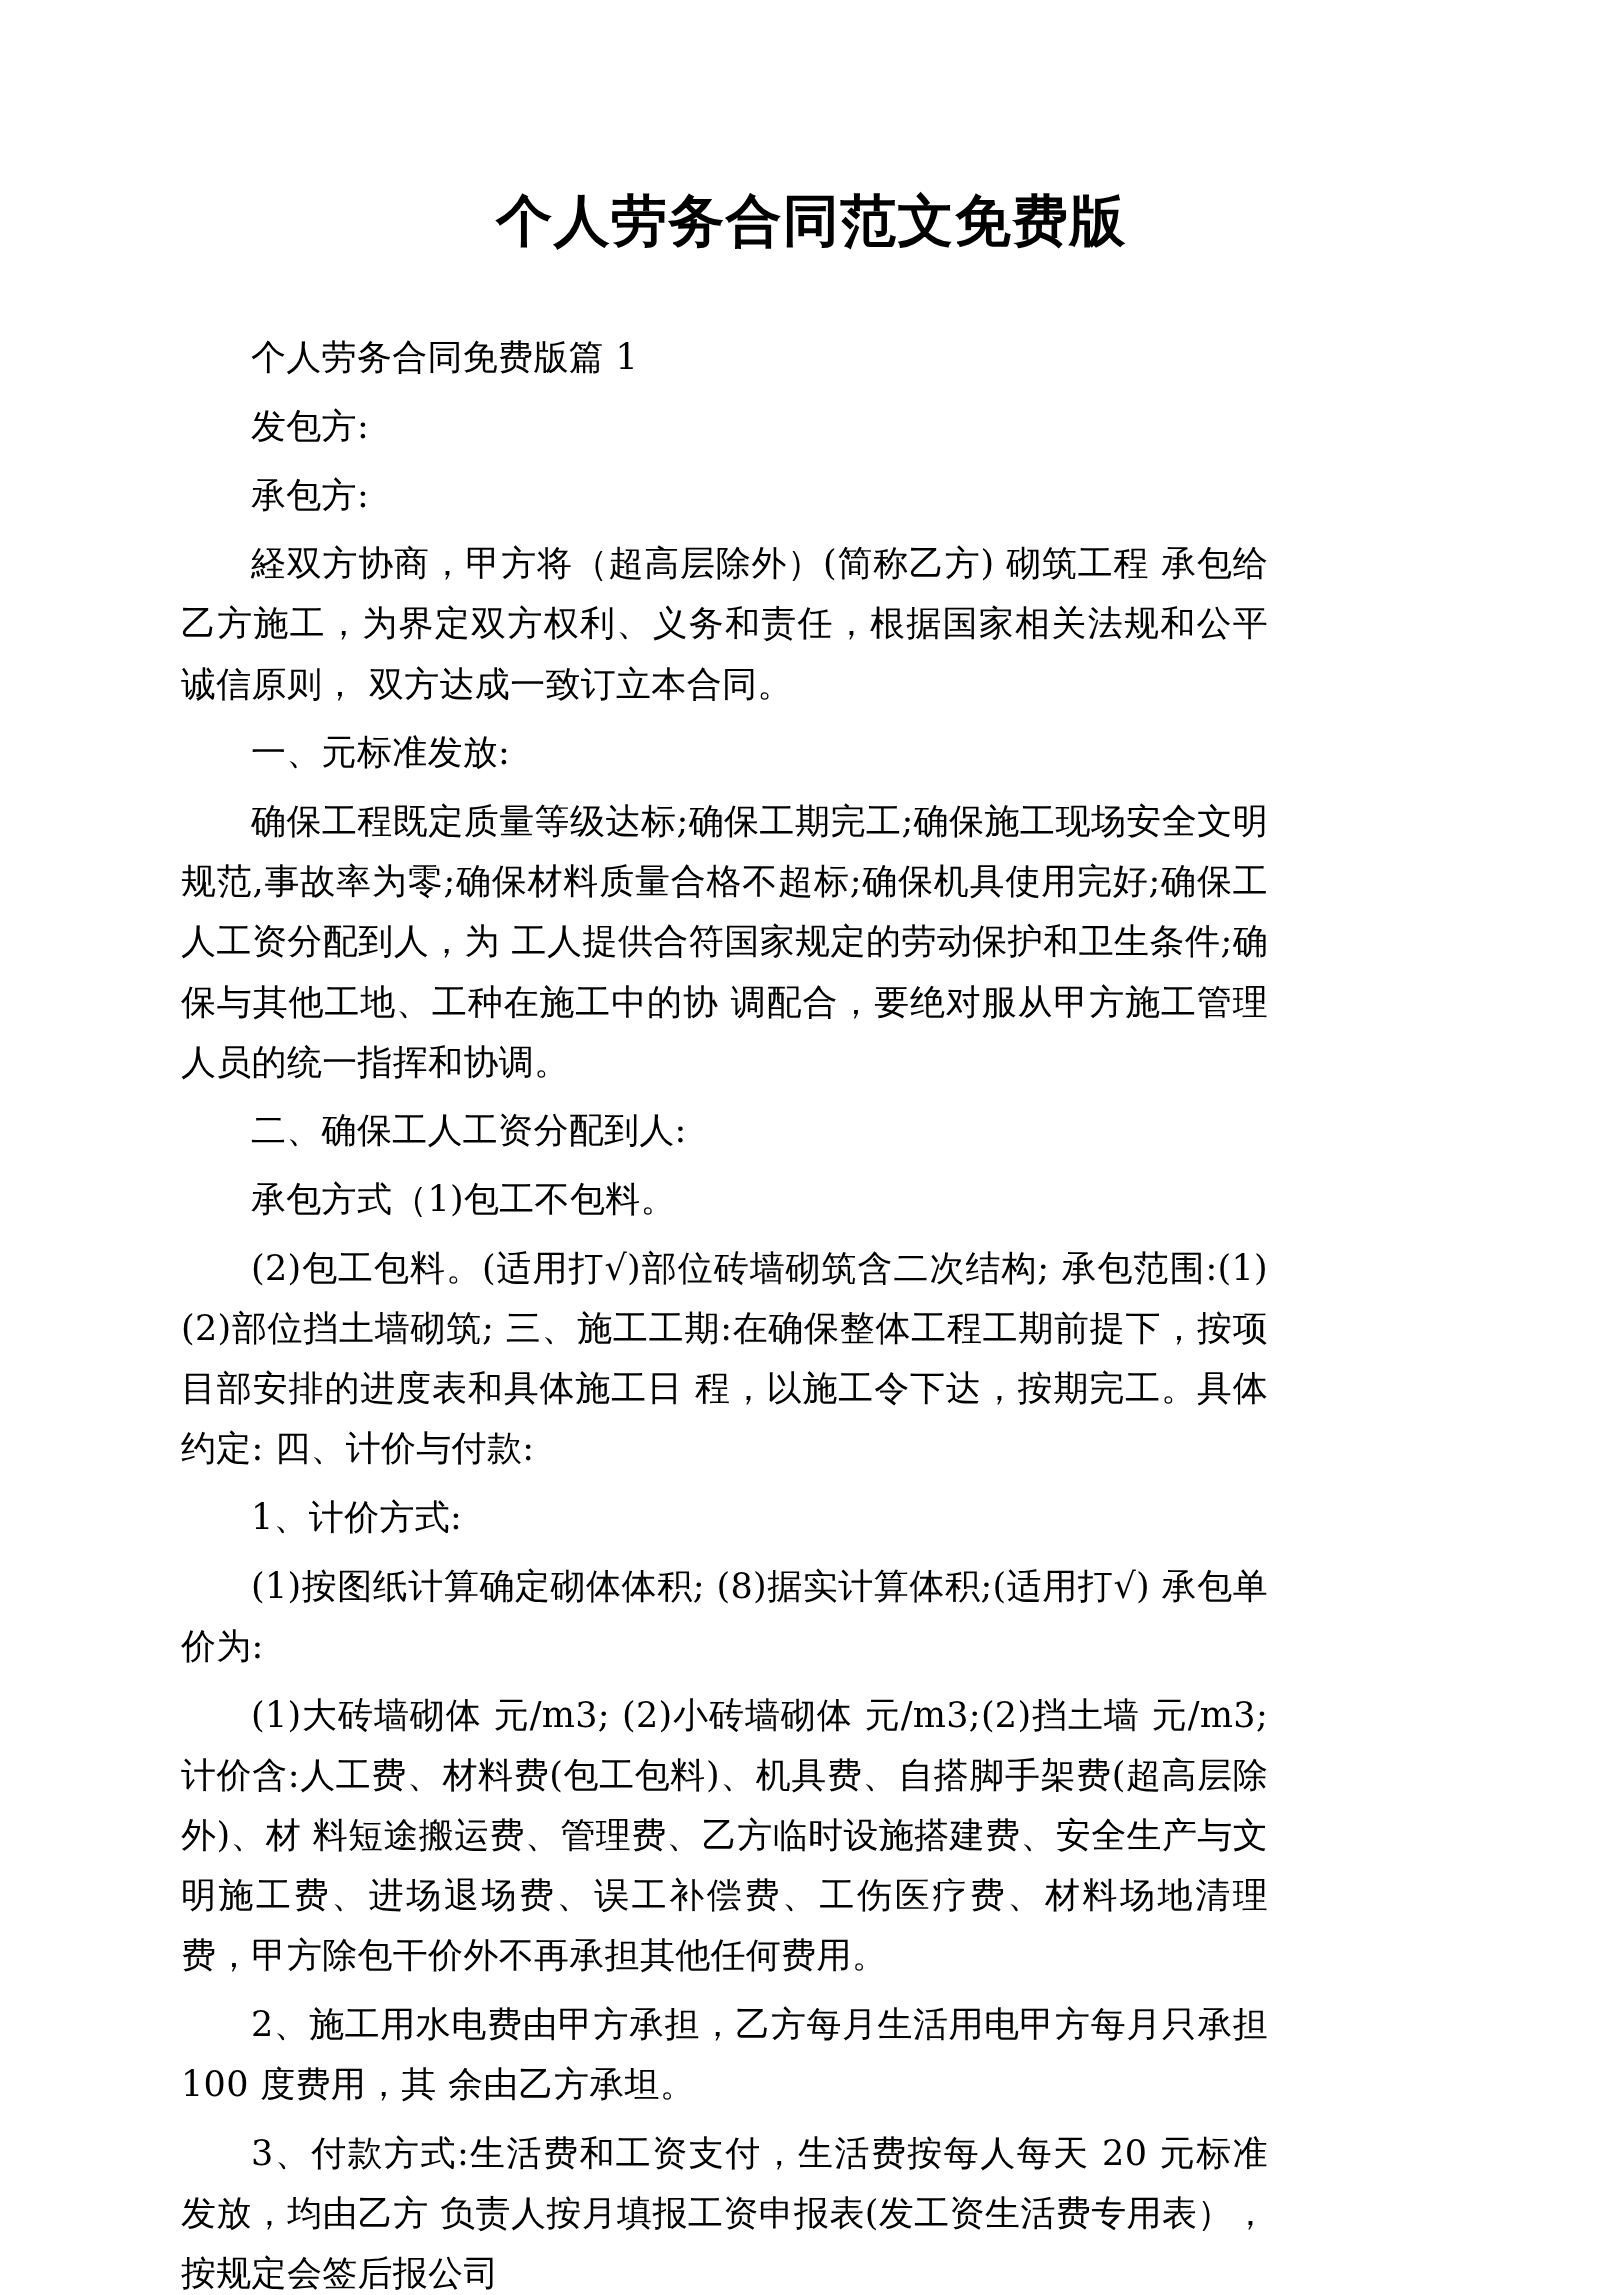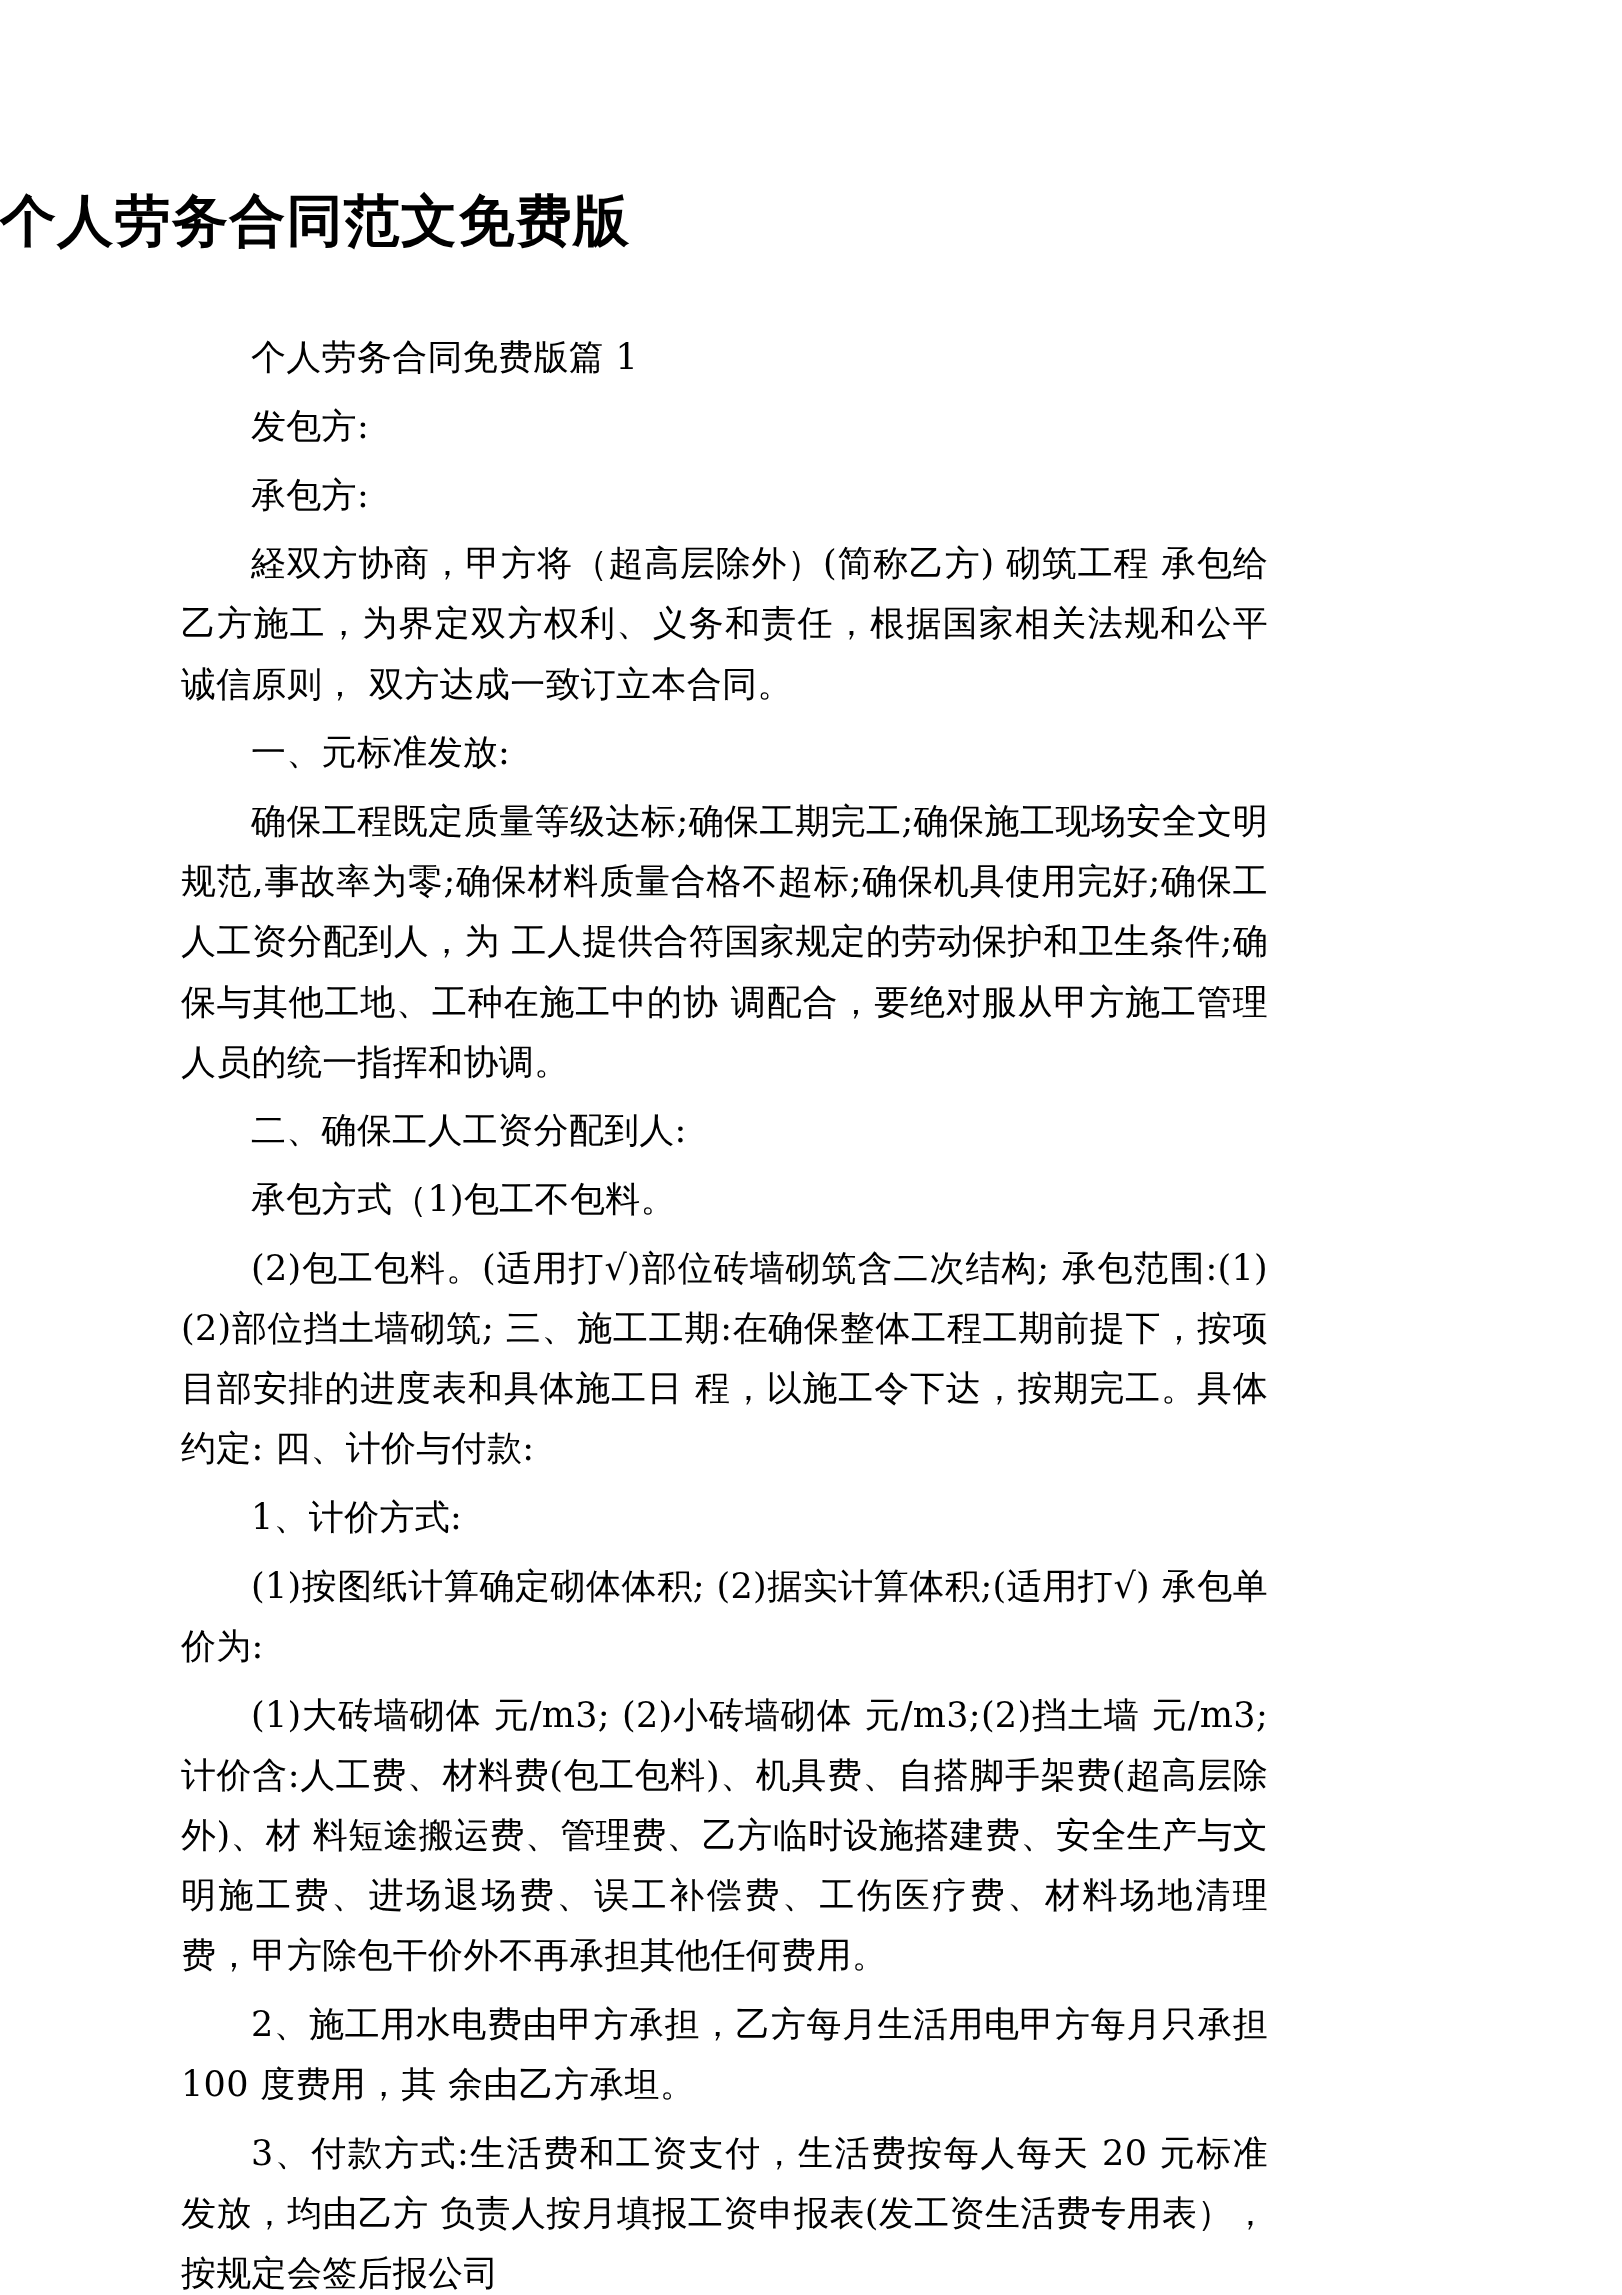--- a/index.html
+++ b/index.html
@@ -16,20 +16,21 @@
     box-sizing: border-box;
     padding: 0;
     overflow: hidden;
   }
   .doc-title {
     font-family: "DejaVu Serif", "Liberation Serif", serif;
     font-weight: 700;
     font-size: 56px;
     line-height: 1.2;
     color: #000000;
+    text-align: center;
     margin: 0;
     padding-top: 187px;
     letter-spacing: 1.3px;
   }
   .body-block {
     margin: 0;
     padding: 0 347px 0 173px;
   }
   p.para {
     font-family: "DejaVu Serif", "Liberation Serif", serif;
@@ -73,21 +74,21 @@
     <p class="para">确保工程既定质量等级达标;确保工期完工;确保施工现场安全文明规范,事故率为零;确保材料质量合格不超标;确保机具使用完好;确保工人工资分配到人，为 工人提供合符国家规定的劳动保护和卫生条件;确保与其他工地、工种在施工中的协 调配合，要绝对服从甲方施工管理人员的统一指挥和协调。</p>
 
     <p class="para">二、确保工人工资分配到人:</p>
 
     <p class="para">承包方式（1)包工不包料。</p>
 
     <p class="para">(2)包工包料。(适用打√)部位砖墙砌筑含二次结构; 承包范围:(1)(2)部位挡土墙砌筑; 三、施工工期:在确保整体工程工期前提下，按项目部安排的进度表和具体施工日 程，以施工令下达，按期完工。具体约定: 四、计价与付款:</p>
 
     <p class="para">1、计价方式:</p>
 
-    <p class="para">(1)按图纸计算确定砌体体积; (2)据实计算体积;(适用打√) 承包单价为:</p>
+    <p class="para">(1)按图纸计算确定砌体体积; (8)据实计算体积;(适用打√) 承包单价为:</p>
 
     <p class="para">(1)大砖墙砌体 元/m3; (2)小砖墙砌体 元/m3;(2)挡土墙 元/m3; 计价含:人工费、材料费(包工包料)、机具费、自搭脚手架费(超高层除外)、材 料短途搬运费、管理费、乙方临时设施搭建费、安全生产与文明施工费、进场退场费、误工补偿费、工伤医疗费、材料场地清理费，甲方除包干价外不再承担其他任何费用。</p>
 
     <p class="para">2、施工用水电费由甲方承担，乙方每月生活用电甲方每月只承担 100 度费用，其 余由乙方承坦。</p>
 
     <p class="para">3、付款方式:生活费和工资支付，生活费按每人每天 20 元标准发放，均由乙方 负责人按月填报工资申报表(发工资生活费专用表），按规定会签后报公司</p>
 
   </div>
 
 </div>

